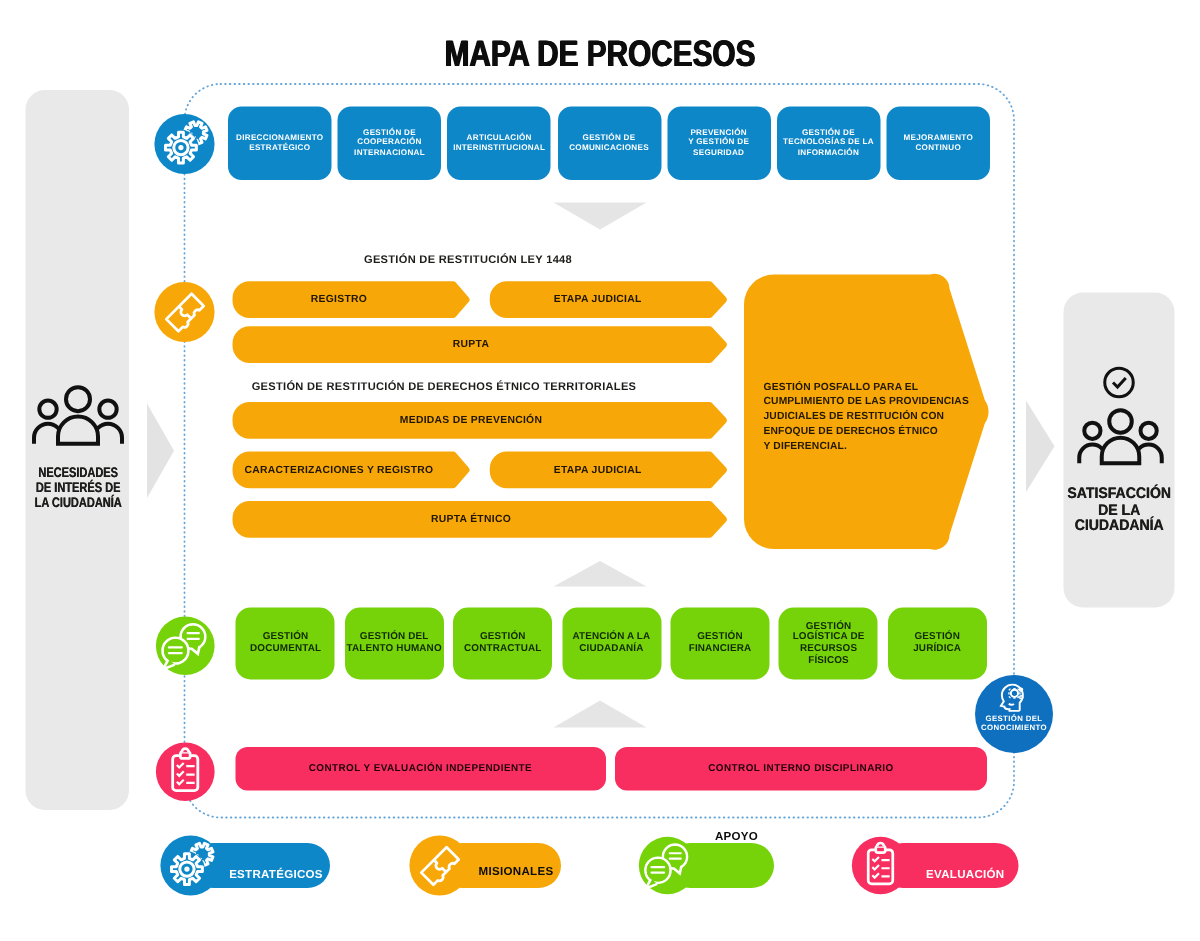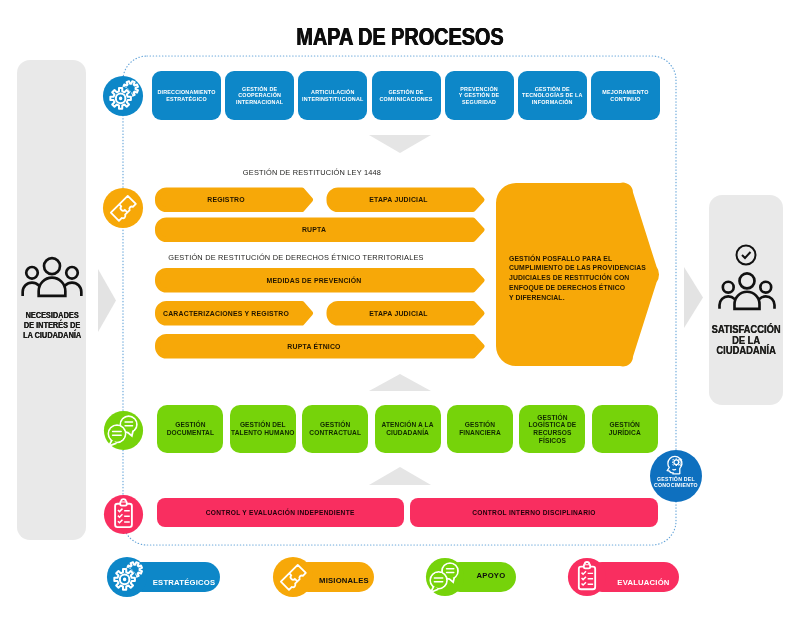--- a/index.html
+++ b/index.html
@@ -9,21 +9,21 @@
   .lbl{font-weight:bold;text-align:center;display:flex;align-items:center;justify-content:center;}
   #title{left:0;top:23px;width:800px;text-align:center;font-weight:bold;font-size:24.5px;
          letter-spacing:0;color:#0d0d0d;transform:scaleX(0.81);text-shadow:0.5px 0 #0d0d0d,-0.5px 0 #0d0d0d;}
   
   .bluebox{background:#0d87c8;border-radius:9px;color:#fff;font-size:5.4px;line-height:6.4px;
            letter-spacing:0.2px;width:69px;height:49px;top:71px;}
   
   .greenbox{background:#76d30a;border-radius:10px;color:#112a00;font-size:6.6px;line-height:7.6px;
             letter-spacing:0.1px;width:66px;height:48px;top:405px;}
   
-  .ohead{color:#1d1d1b;font-weight:normal;font-size:7.4px;letter-spacing:0.2px;text-align:center;}
+  .ohead{color:#1d1d1b;font-weight:bold;font-size:7.4px;letter-spacing:0.2px;text-align:center;}
   .olbl{color:#201500;font-weight:bold;font-size:6.9px;letter-spacing:0.2px;text-align:center;
         display:flex;align-items:center;justify-content:center;}
   
   .pinkbox{background:#f92e60;border-radius:8px;color:#20000b;font-size:6.6px;letter-spacing:0.3px;
            height:29px;top:498px;}
   .sidetext{font-weight:bold;color:#1d1d1b;text-shadow:0.3px 0 #1d1d1b;font-size:9.2px;line-height:10.2px;text-align:center;letter-spacing:0;transform:scaleX(0.8);}
 </style>
 </head>
 <body>
 
@@ -184,21 +184,21 @@
   <text x="26" y="30.7" text-anchor="middle" fill="#fff" font-size="5.2" letter-spacing="0.25" font-weight="bold" font-family="Liberation Sans">GESTIÓN DEL</text>
   <text x="26" y="36.9" text-anchor="middle" fill="#fff" font-size="5.2" letter-spacing="0.25" font-weight="bold" font-family="Liberation Sans">CONOCIMIENTO</text>
 </svg>
 
 <div class="abs" style="left:127px;top:562px;width:93px;height:30px;background:#0d87c8;border-radius:15px;"></div>
 <div class="abs" style="left:293px;top:562px;width:81px;height:30px;background:#f7a808;border-radius:15px;"></div>
 <div class="abs" style="left:445px;top:562px;width:71px;height:30px;background:#76d30a;border-radius:15px;"></div>
 <div class="abs" style="left:587px;top:562px;width:92px;height:30px;background:#f92e60;border-radius:15px;"></div>
 <div class="abs lbl" style="left:148px;top:562px;width:72px;height:40px;color:#fff;font-size:7.7px;letter-spacing:0.2px;text-align:center;">ESTRATÉGICOS</div>
 <div class="abs lbl" style="left:314px;top:562px;width:60px;height:36px;color:#0d0d0d;font-size:7.7px;letter-spacing:0.2px;">MISIONALES</div>
-<div class="abs lbl" style="left:466px;top:560px;width:50px;height:30px;color:#0d0d0d;font-size:7.7px;letter-spacing:0.2px;">APOYO</div>
+<div class="abs lbl" style="left:466px;top:542px;width:50px;height:30px;color:#0d0d0d;font-size:7.7px;letter-spacing:0.2px;">APOYO</div>
 <div class="abs lbl" style="left:608px;top:562px;width:71px;height:40px;color:#fff;font-size:7.7px;letter-spacing:0.2px;">EVALUACIÓN</div>
 
 <svg class="abs" style="left:106px;top:556px" width="42" height="42" viewBox="0 0 44 44">
   <circle cx="22" cy="22" r="21" fill="#0d87c8"></circle>
   <g stroke="#fff" fill="none" stroke-width="2.1" stroke-linejoin="round">
     <path d="M30.68 9.04 L31.71 6.49 L34.24 7.54 L33.17 10.07 L34.13 11.03 L36.66 9.96 L37.71 12.49 L35.16 13.52 L35.16 14.88 L37.71 15.91 L36.66 18.44 L34.13 17.37 L33.17 18.33 L34.24 20.86 L31.71 21.91 L30.68 19.36 L29.32 19.36 L28.29 21.91 L25.76 20.86 L26.83 18.33 L25.87 17.37 L23.34 18.44 L22.29 15.91 L24.84 14.88 L24.84 13.52 L22.29 12.49 L23.34 9.96 L25.87 11.03 L26.83 10.07 L25.76 7.54 L28.29 6.49 L29.32 9.04 Z"></path>
     <path stroke-width="1.9" d="M30 17.7 A3.5 3.5 0 0 1 26.5 14.2"></path>
     <circle cx="19.5" cy="24.5" r="12.4" fill="#0d87c8" stroke="none"></circle>
     <path d="M17.79 17.09 L17.79 13.73 L21.21 13.73 L21.21 17.09 L23.53 18.05 L25.91 15.68 L28.32 18.09 L25.95 20.47 L26.91 22.79 L30.27 22.79 L30.27 26.21 L26.91 26.21 L25.95 28.53 L28.32 30.91 L25.91 33.32 L23.53 30.95 L21.21 31.91 L21.21 35.27 L17.79 35.27 L17.79 31.91 L15.47 30.95 L13.09 33.32 L10.68 30.91 L13.05 28.53 L12.09 26.21 L8.73 26.21 L8.73 22.79 L12.09 22.79 L13.05 20.47 L10.68 18.09 L13.09 15.68 L15.47 18.05 Z"></path>
     <circle cx="19.5" cy="24.5" r="5"></circle>

